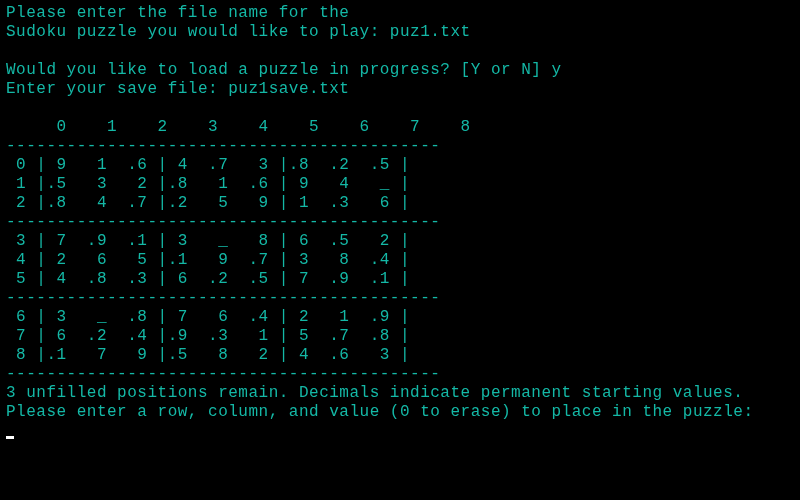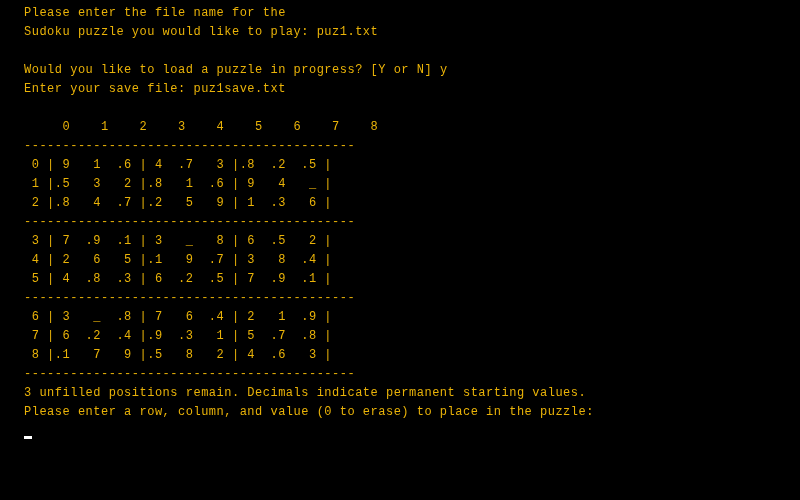--- a/index.html
+++ b/index.html
@@ -5,25 +5,25 @@
   html, body {
     margin: 0;
     padding: 0;
     background: #000;
     width: 800px;
     height: 500px;
     overflow: hidden;
   }
   .terminal {
     font-family: "Courier New", Courier, monospace;
-    font-size: 12px;
+    font-size: 16px;
     line-height: 19px;
-    color: #eab308;
+    color: #14b8a6;
     white-space: pre;
-    padding: 4px 24px;
+    padding: 4px 6px;
     letter-spacing: 0.5px;
   }
   .cursor {
     display: inline-block;
     width: 8px;
     height: 3px;
     background: #fff;
     vertical-align: bottom;
     margin-bottom: 2px;
     animation: blink 1s step-end infinite;

